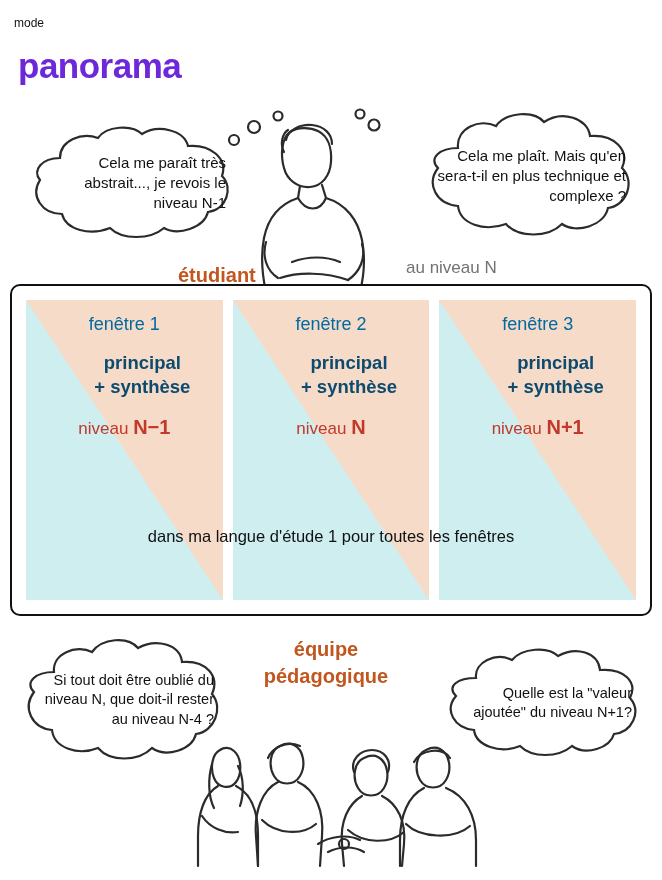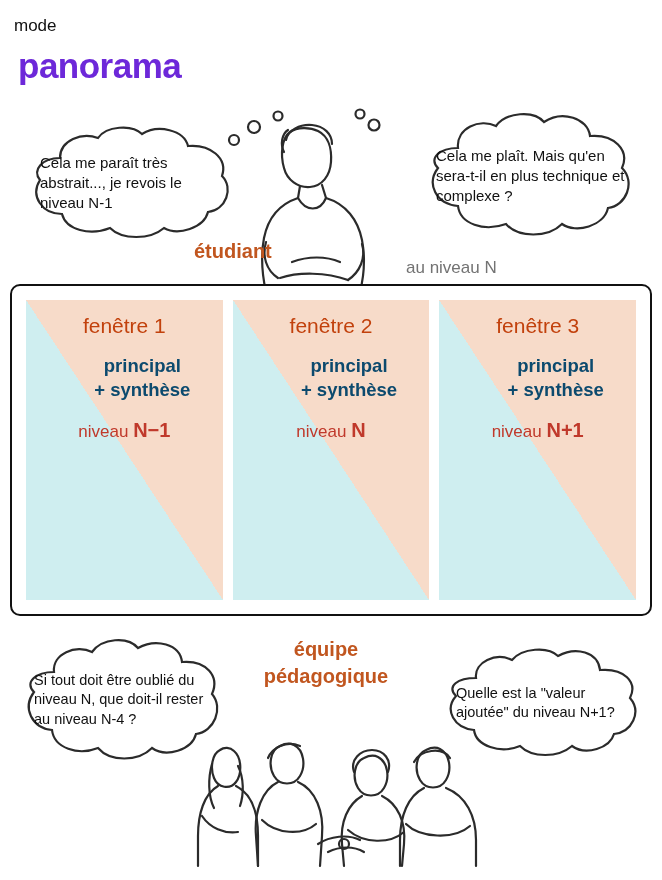--- a/index.html
+++ b/index.html
@@ -14,41 +14,41 @@
     color: #1a1a1a;
     position: relative;
     overflow: hidden;
   }
 
   
   .mode-label {
     position: absolute;
     left: 14px;
     top: 16px;
-    font-size: 17px;
+    font-size: 12px;
     color: #111;
   }
   .panorama-title {
     position: absolute;
     left: 18px;
     top: 46px;
     font-size: 35px;
     font-weight: bold;
     color: #6d28d9;
     letter-spacing: -0.5px;
   }
 
   
   .bubble {
     position: absolute;
     box-sizing: border-box;
     display: flex;
     align-items: center;
     justify-content: center;
-    text-align: left;
+    text-align: right;
     line-height: 1.32;
     color: #111;
   }
   .bubble .bubble-text {
     position: relative;
     z-index: 2;
     padding: 0 12px;
   }
   .bubble svg {
     position: absolute;
@@ -89,23 +89,22 @@
   }
 
   
   .actor-label {
     position: absolute;
     font-weight: bold;
     color: #c1561f;
   }
   #label-etudiant {
     left: 178px;
-    top: 240px;
+    top: 264px;
     font-size: 20px;
-    margin-left: 16px;
   }
   #label-niveau-n {
     position: absolute;
     left: 406px;
     top: 258px;
     font-size: 17px;
     color: #737373;
   }
   #label-equipe {
     left: 250px;
@@ -165,22 +164,22 @@
     height: 100%;
     background: linear-gradient(to bottom left, #f7dbc9 0%, #f7dbc9 50%, #cfeef0 50%, #cfeef0 100%);
   }
   .window .win-content {
     position: relative;
     z-index: 2;
     text-align: center;
     padding-top: 14px;
   }
   .win-title {
-    font-size: 21px;
-    color: #c2410c;
+    font-size: 18px;
+    color: #0369a1;
     margin-bottom: 16px;
   }
   .win-main {
     font-size: 18.5px;
     font-weight: bold;
     color: #0c4a6e;
     line-height: 1.28;
     margin-bottom: 18px;
     padding-left: 36px;
   }
@@ -298,20 +297,21 @@
           <div>+ synthèse</div>
         </div>
         <div class="win-level">
           <span>niveau</span>
           <span class="lvl-strong">N+1</span>
         </div>
       </div>
     </div>
 
   </div>
+  <div id="panel-footnote">dans ma langue d'étude 1 pour toutes les fenêtres</div>
 </div>
 
 <div class="actor-label" id="label-equipe">équipe pédagogique</div>
 
 <div class="bubble" id="bubble-team-left">
   <svg viewBox="0 0 204 128" preserveAspectRatio="none" xmlns="http://www.w3.org/2000/svg">
     <path d="M32 36 C30 18 54 8 70 16 C80 2 106 0 116 12 C134 2 158 8 160 26 C184 24 198 40 190 58 C202 72 192 96 174 98 C170 114 144 122 130 112 C116 126 88 126 76 112 C56 120 32 112 30 94 C10 92 0 72 12 56 C2 46 14 36 32 36 Z" fill="#ffffff" stroke="#2b2b2b" stroke-width="2.2"></path>
   </svg>
   <div class="bubble-text">Si tout doit être oublié du niveau N, que doit-il rester au niveau N-4 ?</div>
 </div>

